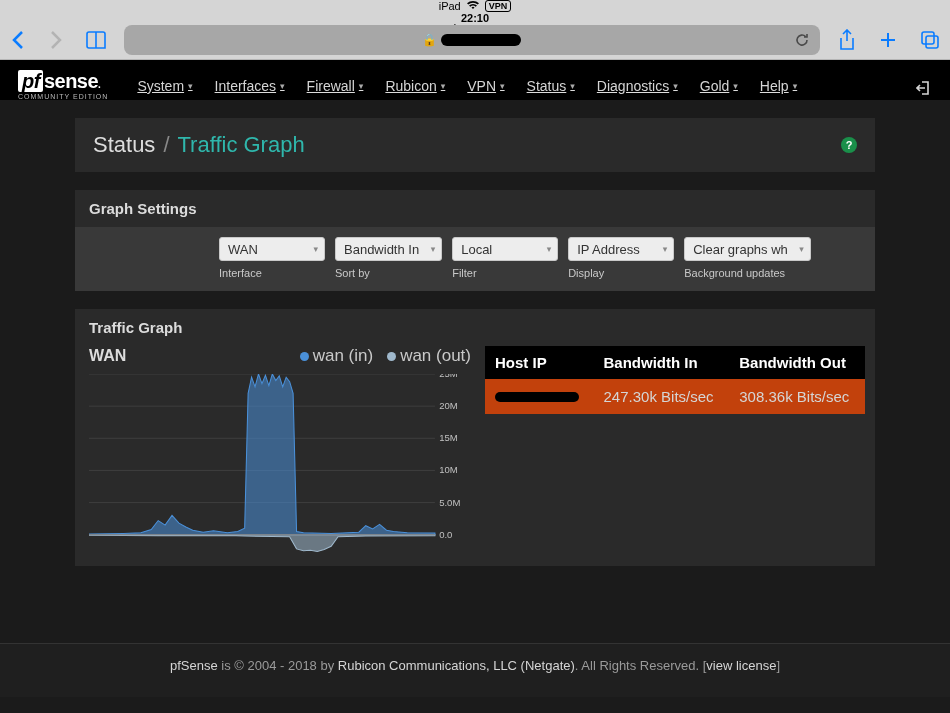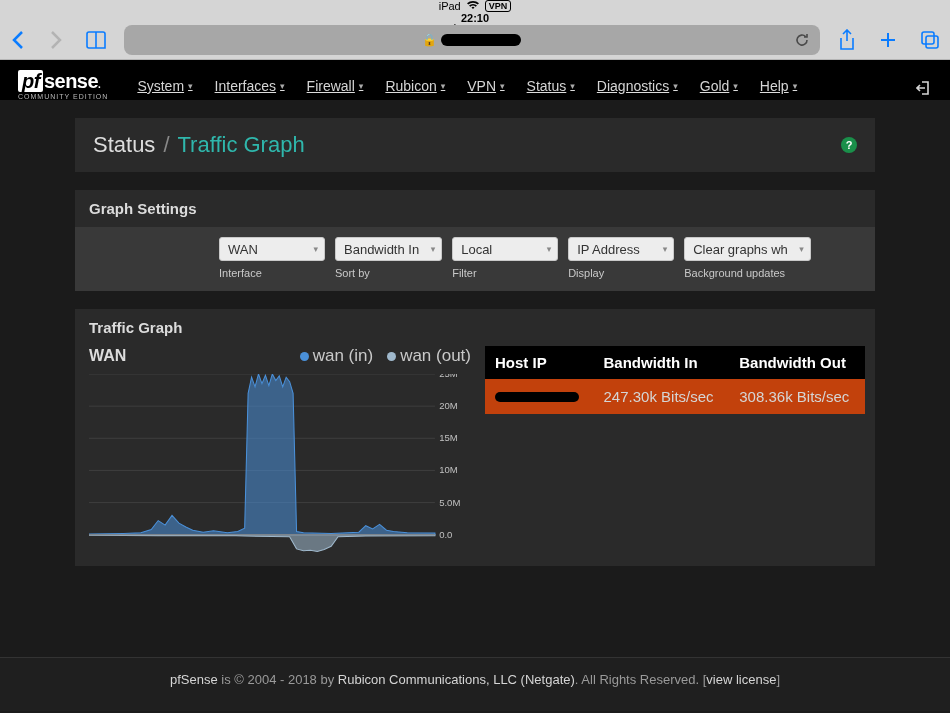--- a/index.html
+++ b/index.html
@@ -68,21 +68,21 @@
   .chart-plot svg { width:100%; height:100%; }
   .x-ticks { display:flex; justify-content:space-between; font-size:10px; color:#c0c0c0; padding:6px 4px 0 4px; font-weight:600; }
 
   .host-table { width:380px; }
   .host-table table { width:100%; border-collapse:collapse; font-size:15px; }
   .host-table th { background:#000; color:#fff; text-align:left; padding:8px 10px; font-weight:700; }
   .host-table td { background:#c2410c; color:#d5d5d5; padding:9px 10px; }
   .redact { display:inline-block; width:84px; height:10px; background:#000; border-radius:5px; }
 
   
-  .footer { position:absolute; left:0; right:0; bottom:2px; background:#1f1f1f; border-top:1px solid #333; text-align:center; font-size:13px; color:#9a9a9a; padding:14px 0 24px 0; }
+  .footer { position:absolute; left:0; right:0; bottom:16px; background:#1f1f1f; border-top:1px solid #333; text-align:center; font-size:13px; color:#9a9a9a; padding:14px 0 24px 0; }
   .footer .em { color:#d5d5d5; }
   .footer .link { color:#d5d5d5; cursor:pointer; }
 
   .caret { display:inline-block; }
 </style>
 </head>
 <body>
 
 <div class="ipad-status">
   <div class="left">

